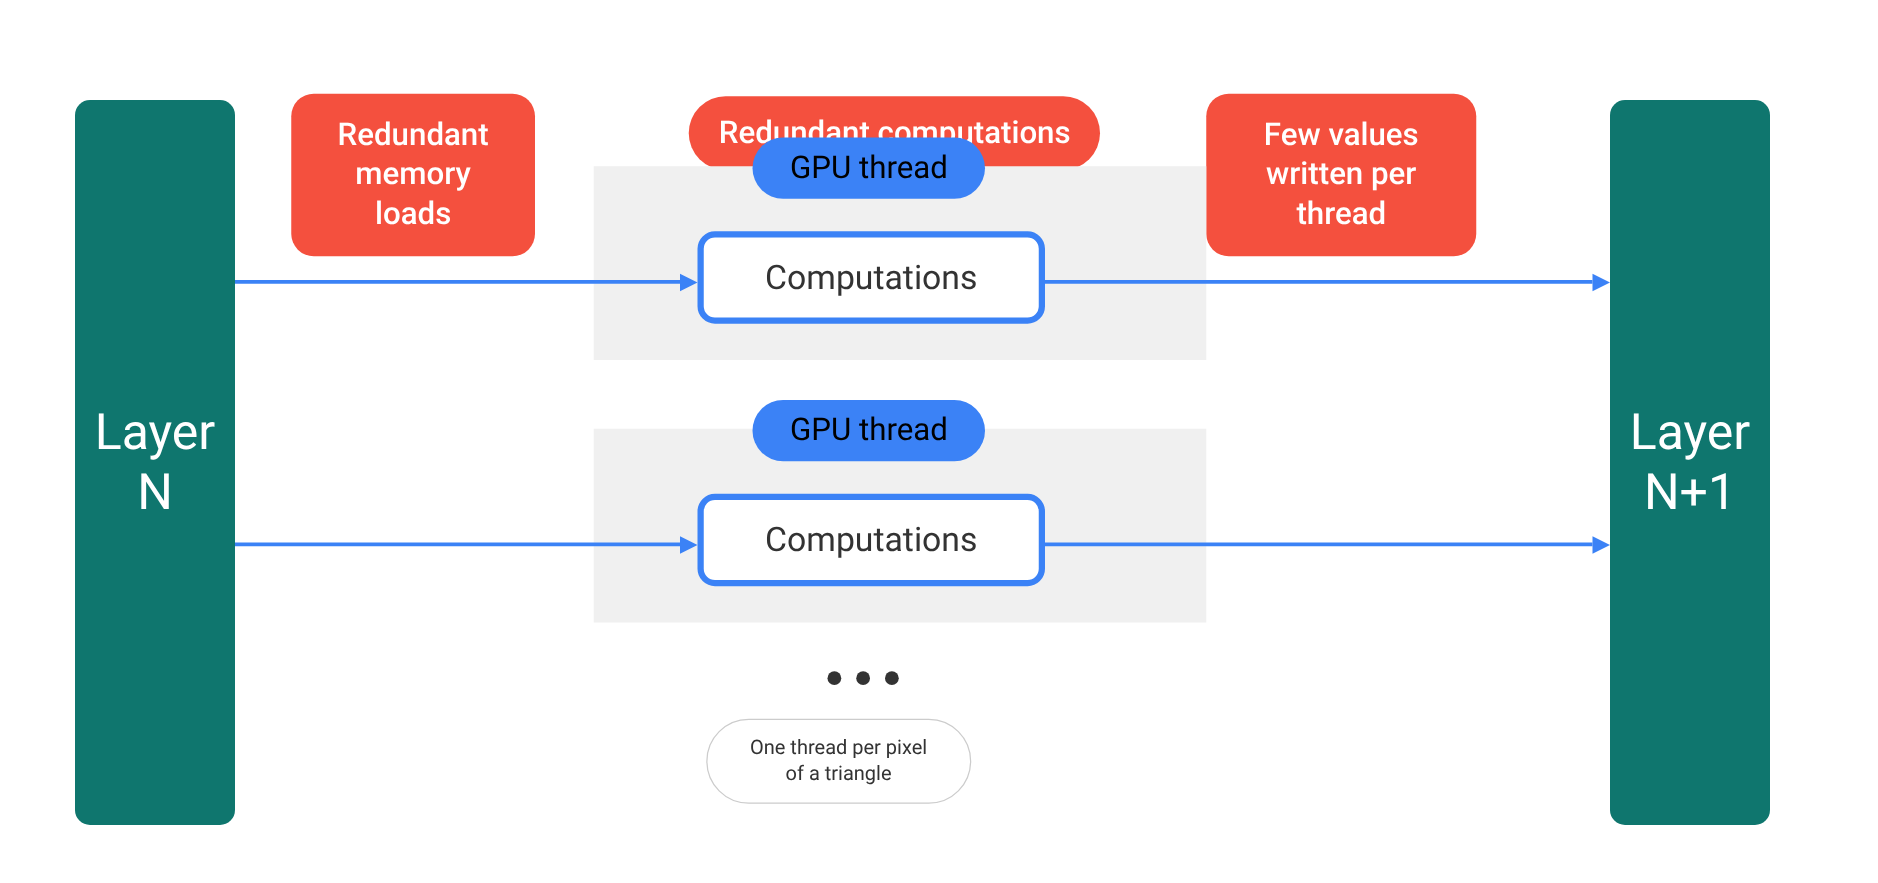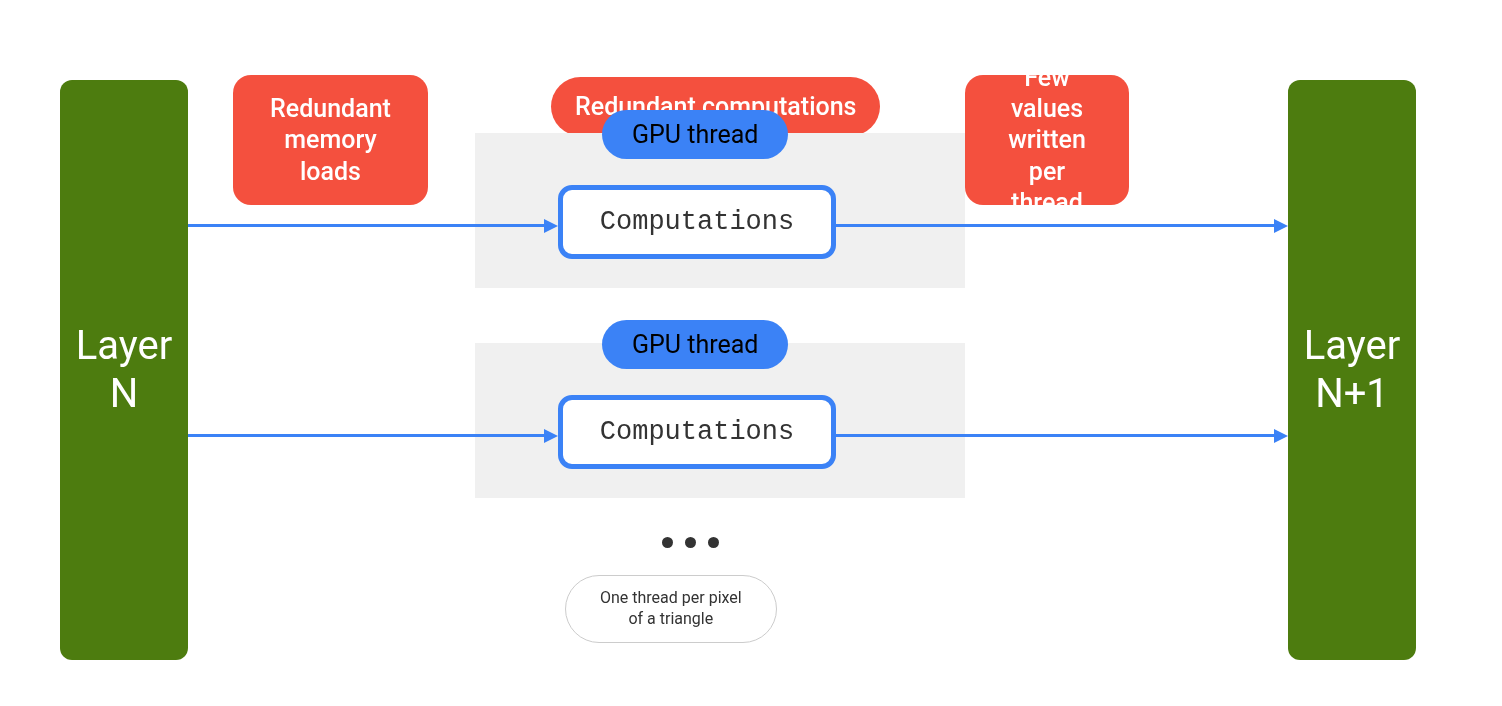--- a/index.html
+++ b/index.html
@@ -9,21 +9,21 @@
     }
     body {
       font-family: 'Google Sans', 'Product Sans', -apple-system, BlinkMacSystemFont, 'Segoe UI', Roboto, sans-serif;
       width: 1502px;
       height: 706px;
       position: relative;
       background: white;
     }
     .layer-box {
       position: absolute;
-      background: #4d7c0f;
+      background: #0f766e;
       color: white;
       display: flex;
       align-items: center;
       justify-content: center;
       text-align: center;
       font-size: 40px;
       font-weight: 400;
       border-radius: 12px;
       line-height: 1.2;
     }
@@ -65,21 +65,20 @@
       position: absolute;
       background: white;
       border: 5px solid #3b82f6;
       border-radius: 14px;
       display: flex;
       align-items: center;
       justify-content: center;
       font-size: 27px;
       color: #333;
       z-index: 2;
-      font-family: Liberation Mono, monospace;
     }
     .arrow-line {
       position: absolute;
       height: 3px;
       background: #3b82f6;
       z-index: 1;
     }
     .arrow-head {
       position: absolute;
       width: 0;
@@ -129,21 +128,21 @@
 <div class="callout-red" style="left:233px;top:75px;width:195px;height:130px;">
   <span style="white-space:pre-line;">Redundant
 memory
 loads</span>
 </div>
 
 <div class="callout-red pill" style="left:551px;top:45px;">
   <span>Redundant computations</span>
 </div>
 
-<div class="callout-red" style="left:965px;top:75px;width:164px;height:130px;">
+<div class="callout-red" style="left:965px;top:75px;width:216px;height:130px;">
   <span style="white-space:pre-line;">Few values
 written per
 thread</span>
 </div>
 
 <div class="thread-block" style="left:475px;top:133px;width:490px;height:155px;"></div>
 <div class="gpu-thread-pill" style="left:602px;top:110px;">
   <span>GPU thread</span>
 </div>
 <div class="computation-box" style="left:558px;top:185px;width:278px;height:74px;">

